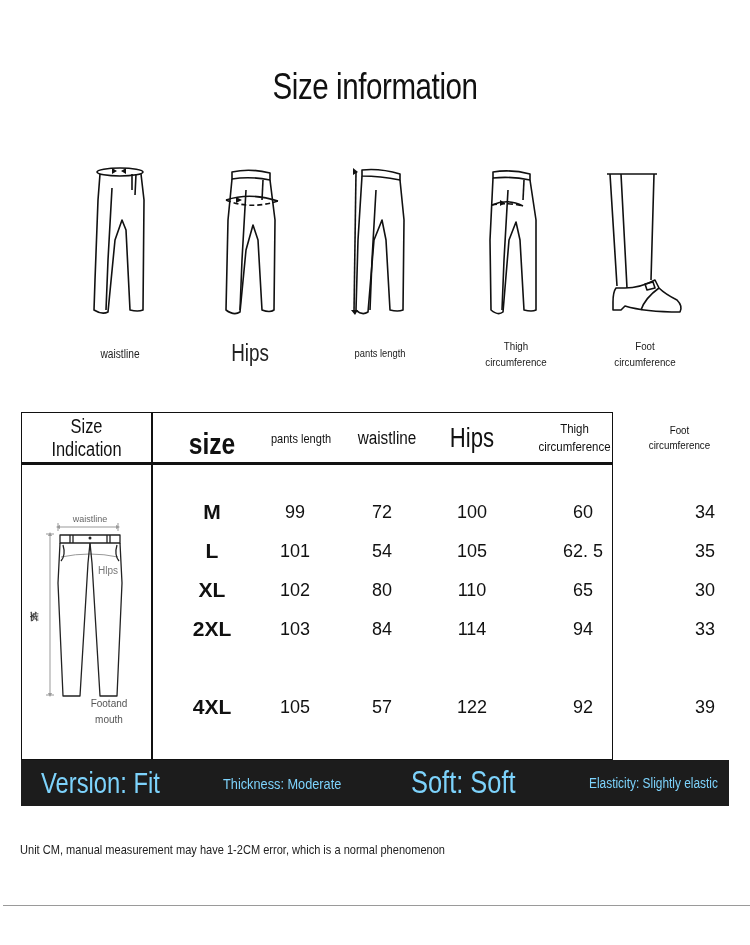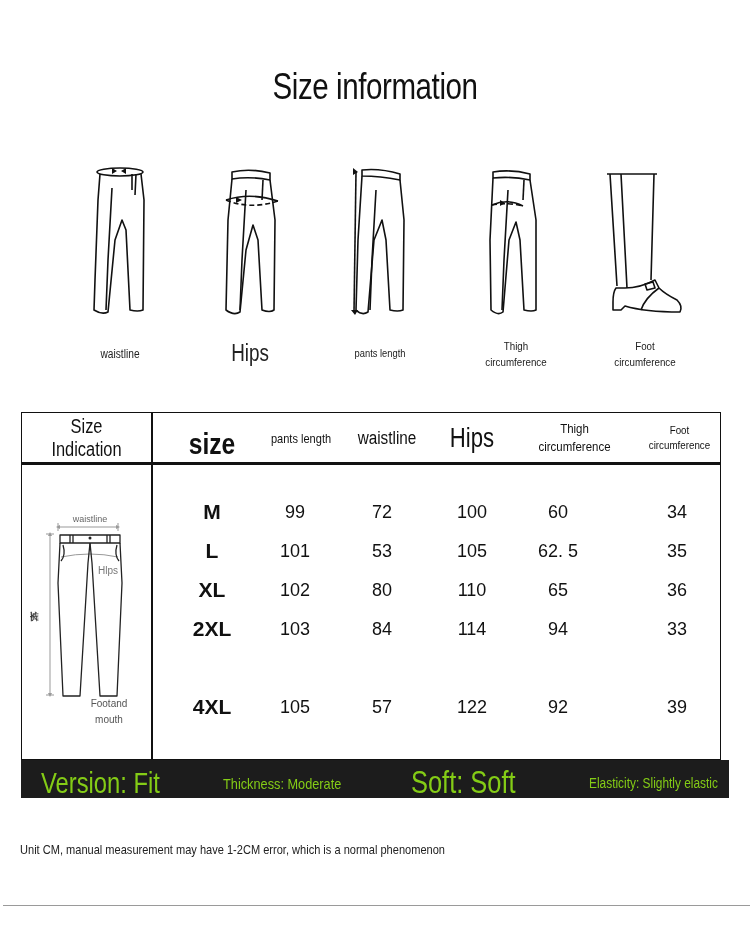--- a/index.html
+++ b/index.html
@@ -11,21 +11,21 @@
            font-weight: normal; color: #111; }
 
   .figs { position: absolute; top: 160px; left: 0; width: 750px; height: 215px; }
   .fig { position: absolute; top: 0; width: 120px; height: 215px; }
   .fig svg { position: absolute; left: 0; top: 0; }
   .fig .lbl { position: absolute; left: 0; width: 120px; text-align: center; color: #222; }
   .lbl.sm { font-size: 12px; top: 187px; transform: scaleX(0.85); }
   .lbl.lg { font-size: 23px; top: 180px; transform: scaleX(0.82); }
   .lbl.two { font-size: 11.5px; top: 178px; line-height: 16px; transform: scaleX(0.85); }
 
-  .table { position: absolute; left: 21px; top: 412px; width: 700px; height: 348px;
+  .table { position: absolute; left: 21px; top: 412px; width: 592px; height: 348px;
            border: 1.5px solid #111; box-sizing: border-box; }
   .hdr-line { position: absolute; left: 0; top: 49px; width: 100%; height: 2.5px; background: #111; }
   .vline { position: absolute; left: 129px; top: 0; width: 1.5px; height: 100%; background: #111; }
   .hcell { position: absolute; top: 0; height: 50px; display: flex; align-items: center;
            justify-content: center; text-align: center; color: #111; }
   .hc-ind { left: 0; width: 129px; font-size: 20px; transform: scaleX(0.82); }
   .hc-size { left: 150px; width: 80px; font-size: 30px; font-weight: bold; transform: scaleX(0.82); padding-top: 6px; }
   .hc-pl { left: 235px; width: 88px; font-size: 13px; transform: scaleX(0.85); }
   .hc-wl { left: 325px; width: 80px; font-size: 18px; transform: scaleX(0.85); }
   .hc-hips { left: 410px; width: 80px; font-size: 27px; transform: scaleX(0.82); }
@@ -34,25 +34,25 @@
 
   .diagram { position: absolute; left: 8px; top: 90px; width: 115px; height: 230px; }
 
   .row { position: absolute; left: 130px; width: 576px; height: 30px; }
   .cell { position: absolute; top: 0; height: 30px; display: flex; align-items: center;
           justify-content: center; font-size: 18px; color: #111; }
   .c0 { left: 20px; width: 80px; font-weight: bold; font-size: 21px; }
   .c1 { left: 103px; width: 80px; }
   .c2 { left: 190px; width: 80px; }
   .c3 { left: 280px; width: 80px; }
-  .c4 { left: 361px; width: 90px; }
-  .c5 { left: 480px; width: 90px; }
-
-  .bar { position: absolute; left: 21px; top: 760px; width: 708px; height: 38px; background: #1c1c1c;
-         color: #84cc16; }
+  .c4 { left: 386px; width: 90px; }
+  .c5 { left: 508px; width: 90px; }
+
+  .bar { position: absolute; left: 21px; top: 760px; width: 708px; height: 46px; background: #1c1c1c;
+         color: #7dd3fc; }
   .bar span { position: absolute; top: 0; height: 46px; display: flex; align-items: center; white-space: nowrap; }
   .b1 { left: 20px; font-size: 29px; transform: scaleX(0.82); transform-origin: left center; }
   .b2 { left: 202px; font-size: 15px; transform: scaleX(0.85); transform-origin: left center; }
   .b3 { left: 390px; font-size: 31px; transform: scaleX(0.82); transform-origin: left center; }
   .b4 { left: 568px; font-size: 14px; transform: scaleX(0.85); transform-origin: left center; }
 
   .note { position: absolute; left: 20px; top: 842px; font-size: 13px; color: #222;
           transform: scaleX(0.85); transform-origin: left center; white-space: nowrap; }
   .rule { position: absolute; left: 3px; top: 905px; width: 747px; height: 1px; background: #9a9a9a; }
 </style>
@@ -189,32 +189,32 @@
     <div class="cell c0">M</div>
     <div class="cell c1">99</div>
     <div class="cell c2">72</div>
     <div class="cell c3">100</div>
     <div class="cell c4">60</div>
     <div class="cell c5">34</div>
   </div>
   <div class="row" style="top:123px">
     <div class="cell c0">L</div>
     <div class="cell c1">101</div>
-    <div class="cell c2">53</div>
+    <div class="cell c2">54</div>
     <div class="cell c3">105</div>
     <div class="cell c4">62. 5</div>
     <div class="cell c5">35</div>
   </div>
   <div class="row" style="top:162px">
     <div class="cell c0">XL</div>
     <div class="cell c1">102</div>
     <div class="cell c2">80</div>
     <div class="cell c3">110</div>
     <div class="cell c4">65</div>
-    <div class="cell c5">36</div>
+    <div class="cell c5">30</div>
   </div>
   <div class="row" style="top:201px">
     <div class="cell c0">2XL</div>
     <div class="cell c1">103</div>
     <div class="cell c2">84</div>
     <div class="cell c3">114</div>
     <div class="cell c4">94</div>
     <div class="cell c5">33</div>
   </div>
   <div class="row" style="top:279px">

